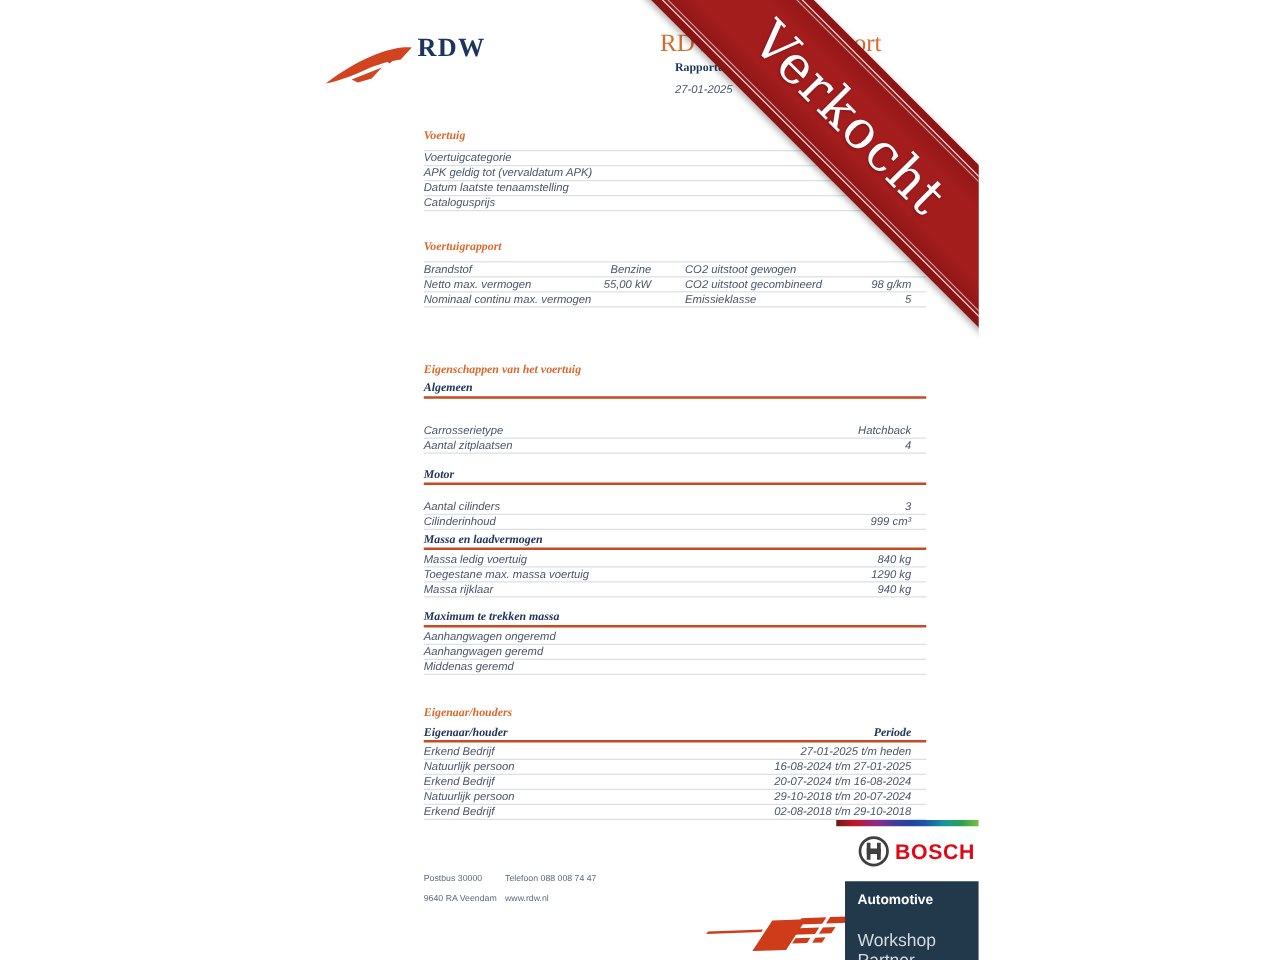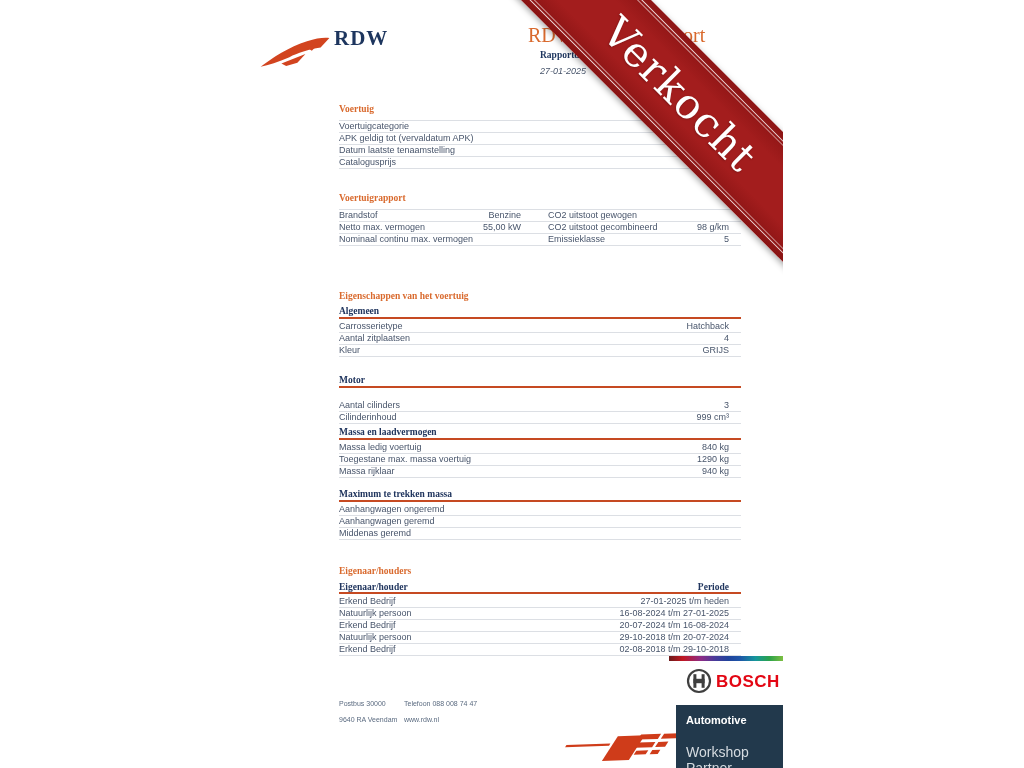--- a/index.html
+++ b/index.html
@@ -9,40 +9,40 @@
   
   .rdw-logo { position:absolute; left:258px; top:26px; }
   .rdw-logo svg { position:absolute; left:0; top:4px; }
   .rdw-logo-text { position:absolute; left:76px; top:0; font-family:"Liberation Serif",serif; font-weight:bold; font-size:21px; letter-spacing:1px; color:#1d355e; }
   .doc-title { position:absolute; left:528px; top:24px; font-family:"Liberation Serif",serif; font-size:20px; color:#d96a2e; white-space:nowrap; }
   .report-date-label { position:absolute; left:540px; top:50px; font-family:"Liberation Serif",serif; font-weight:bold; font-size:9.5px; color:#1d355e; }
   .report-date { position:absolute; left:540px; top:66px; font-size:9px; color:#48556b;font-style:italic; }
 
   
   .content { position:absolute; left:339px; top:0; width:402px; height:768px; }
-  .content > div { position:absolute; left:0; width:402px; }
+  .content > div { position:absolute; left:0; width:402px;font-style:italic; }
   .sec-h { font-family:"Liberation Serif",serif; font-weight:bold; font-size:9.5px; color:#d96a2e; }
   .sub-h { font-family:"Liberation Serif",serif; font-weight:bold; font-size:9.5px; color:#20355e; height:13px; border-bottom:2px solid #c64a22; }
   .tbl.topline { border-top:1px solid #dcdfe4; }
   .row { display:flex; height:12px; line-height:11px; border-bottom:1px solid #dcdfe4; font-size:9px; color:#48556b; align-items:center; }
   .row .lbl { flex:1; white-space:nowrap; }
   .row .val { text-align:right; padding-right:12px; white-space:nowrap; }
   .m-l1 { width:140px; white-space:nowrap; }
   .m-v1 { width:42px; text-align:right; white-space:nowrap; }
   .m-l2 { margin-left:27px; flex:1; white-space:nowrap; }
   .m-v2 { text-align:right; padding-right:12px; white-space:nowrap; }
   .own-head { display:flex; height:13px; line-height:12px; border-bottom:2px solid #c64a22; font-family:"Liberation Serif",serif; font-weight:bold; font-size:9.5px; color:#20355e; }
   .own-head .oh1 { flex:1; }
   .own-head .oh2 { text-align:right; padding-right:12px; }
 
   
   .h-voertuig{top:104px;} .t-voertuig{top:120px;}
   .h-milieu{top:193px;}   .t-milieu{top:209px;}
   .h-eig{top:291px;}
-  .st-algemeen{top:306px;} .t-algemeen{top:321px;}
+  .st-algemeen{top:306px;} .t-algemeen{top:339px;}
   .st-motor{top:375px;}    .t-motor{top:400px;}
   .st-massa{top:427px;}    .t-massa{top:442px;}
   .st-trekken{top:489px;}  .t-trekken{top:504px;}
   .h-eigenaar{top:566px;}  .hd-eigenaar{top:581px;} .t-eigenaar{top:596px;}
 
   
   .ft { position:absolute; font-size:7px; color:#5b6b80; white-space:nowrap; }
   .ft1 { left:339px; top:700px; } .ft2 { left:339px; top:716px; }
   .ft3 { left:404px; top:700px; } .ft4 { left:404px; top:716px; }
 
@@ -134,24 +134,20 @@
 
     <div class="sub-h st-algemeen">Algemeen</div>
     <div class="tbl t-algemeen">
       <div class="row">
           <span class="lbl">Carrosserietype</span>
           <span class="val">Hatchback</span>
         </div>
       <div class="row">
           <span class="lbl">Aantal zitplaatsen</span>
           <span class="val">4</span>
-        </div>
-      <div class="row">
-          <span class="lbl">Kleur</span>
-          <span class="val">GRIJS</span>
         </div>
     </div>
 
     <div class="sub-h st-motor">Motor</div>
     <div class="tbl t-motor">
       <div class="row">
           <span class="lbl">Aantal cilinders</span>
           <span class="val">3</span>
         </div>
       <div class="row">

